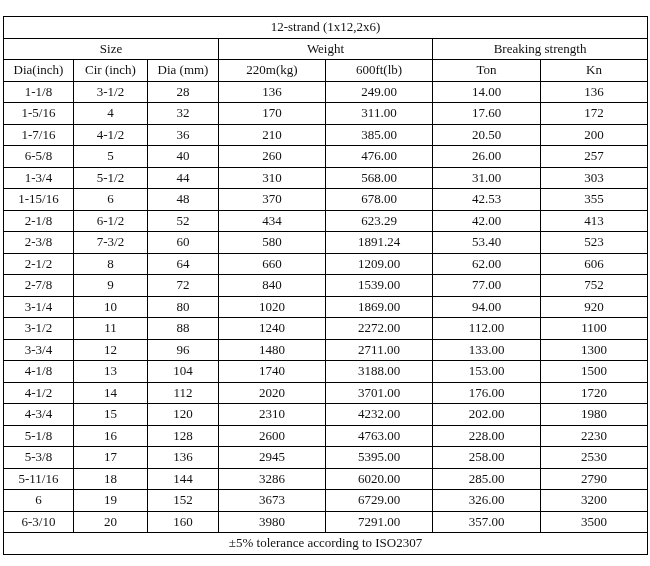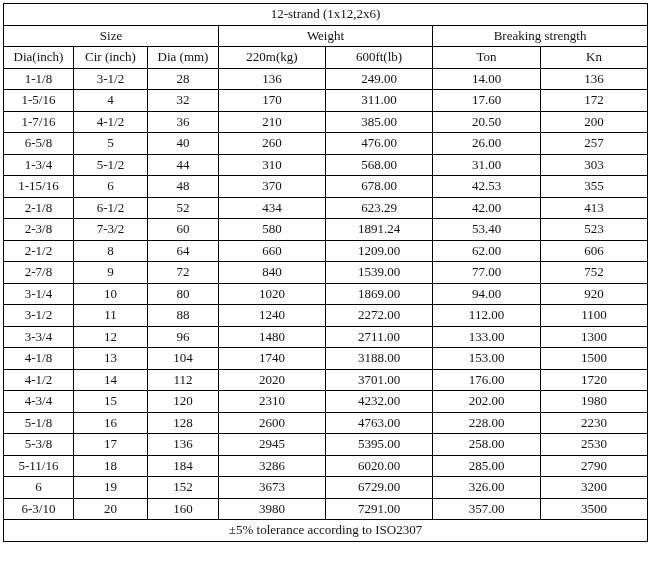--- a/index.html
+++ b/index.html
@@ -10,21 +10,21 @@
       height: 566px;
       overflow: hidden;
     }
     body {
       font-family: "Liberation Serif", "DejaVu Serif", serif;
       color: #111111;
     }
     table.spec {
       position: absolute;
       left: 3px;
-      top: 3px;
+      top: 16px;
       width: 644px;
       border-collapse: collapse;
       table-layout: fixed;
       font-size: 13px;
     }
     table.spec td {
       border: 1px solid #000000;
       height: 20.5px;
       padding: 0;
       text-align: center;
@@ -231,21 +231,21 @@
         <td>17</td>
         <td>136</td>
         <td>2945</td>
         <td>5395.00</td>
         <td>258.00</td>
         <td>2530</td>
       </tr>
       <tr>
         <td>5-11/16</td>
         <td>18</td>
-        <td>184</td>
+        <td>144</td>
         <td>3286</td>
         <td>6020.00</td>
         <td>285.00</td>
         <td>2790</td>
       </tr>
       <tr>
         <td>6</td>
         <td>19</td>
         <td>152</td>
         <td>3673</td>

